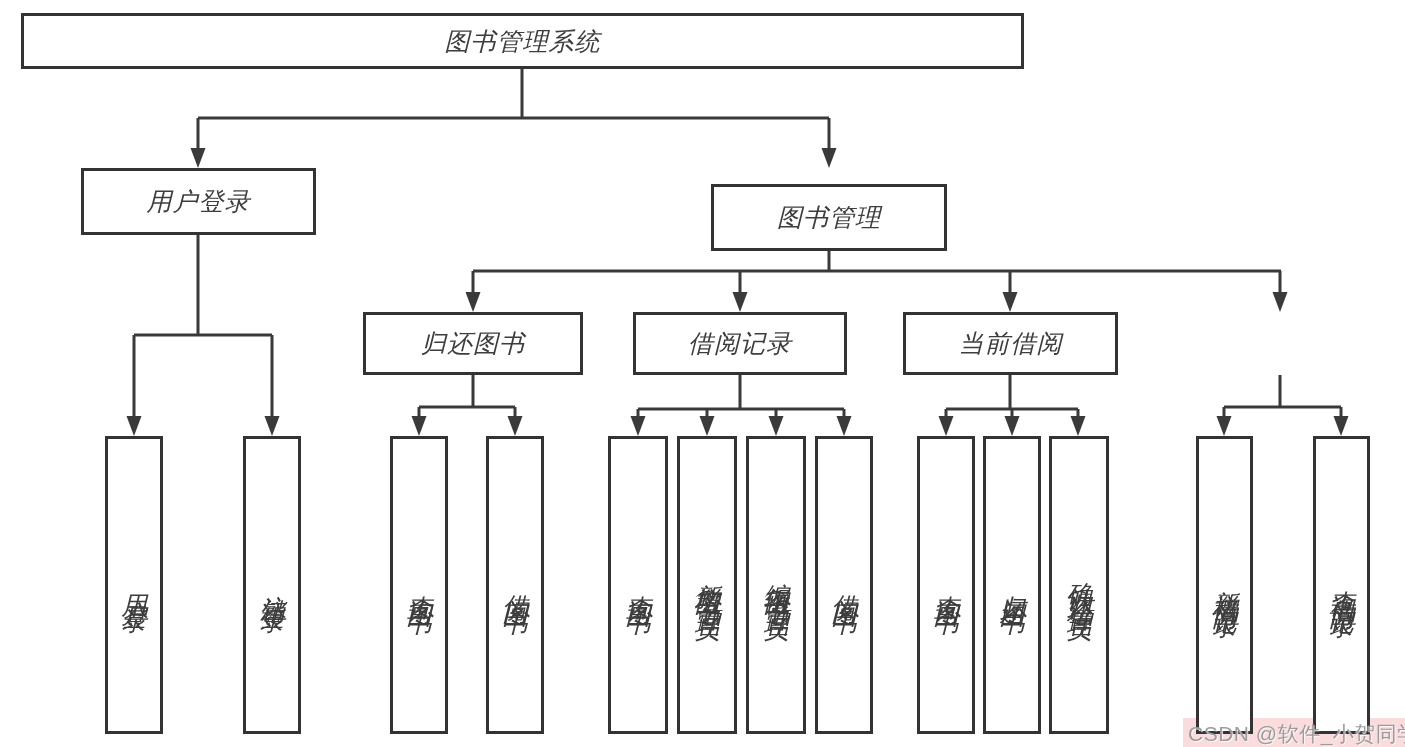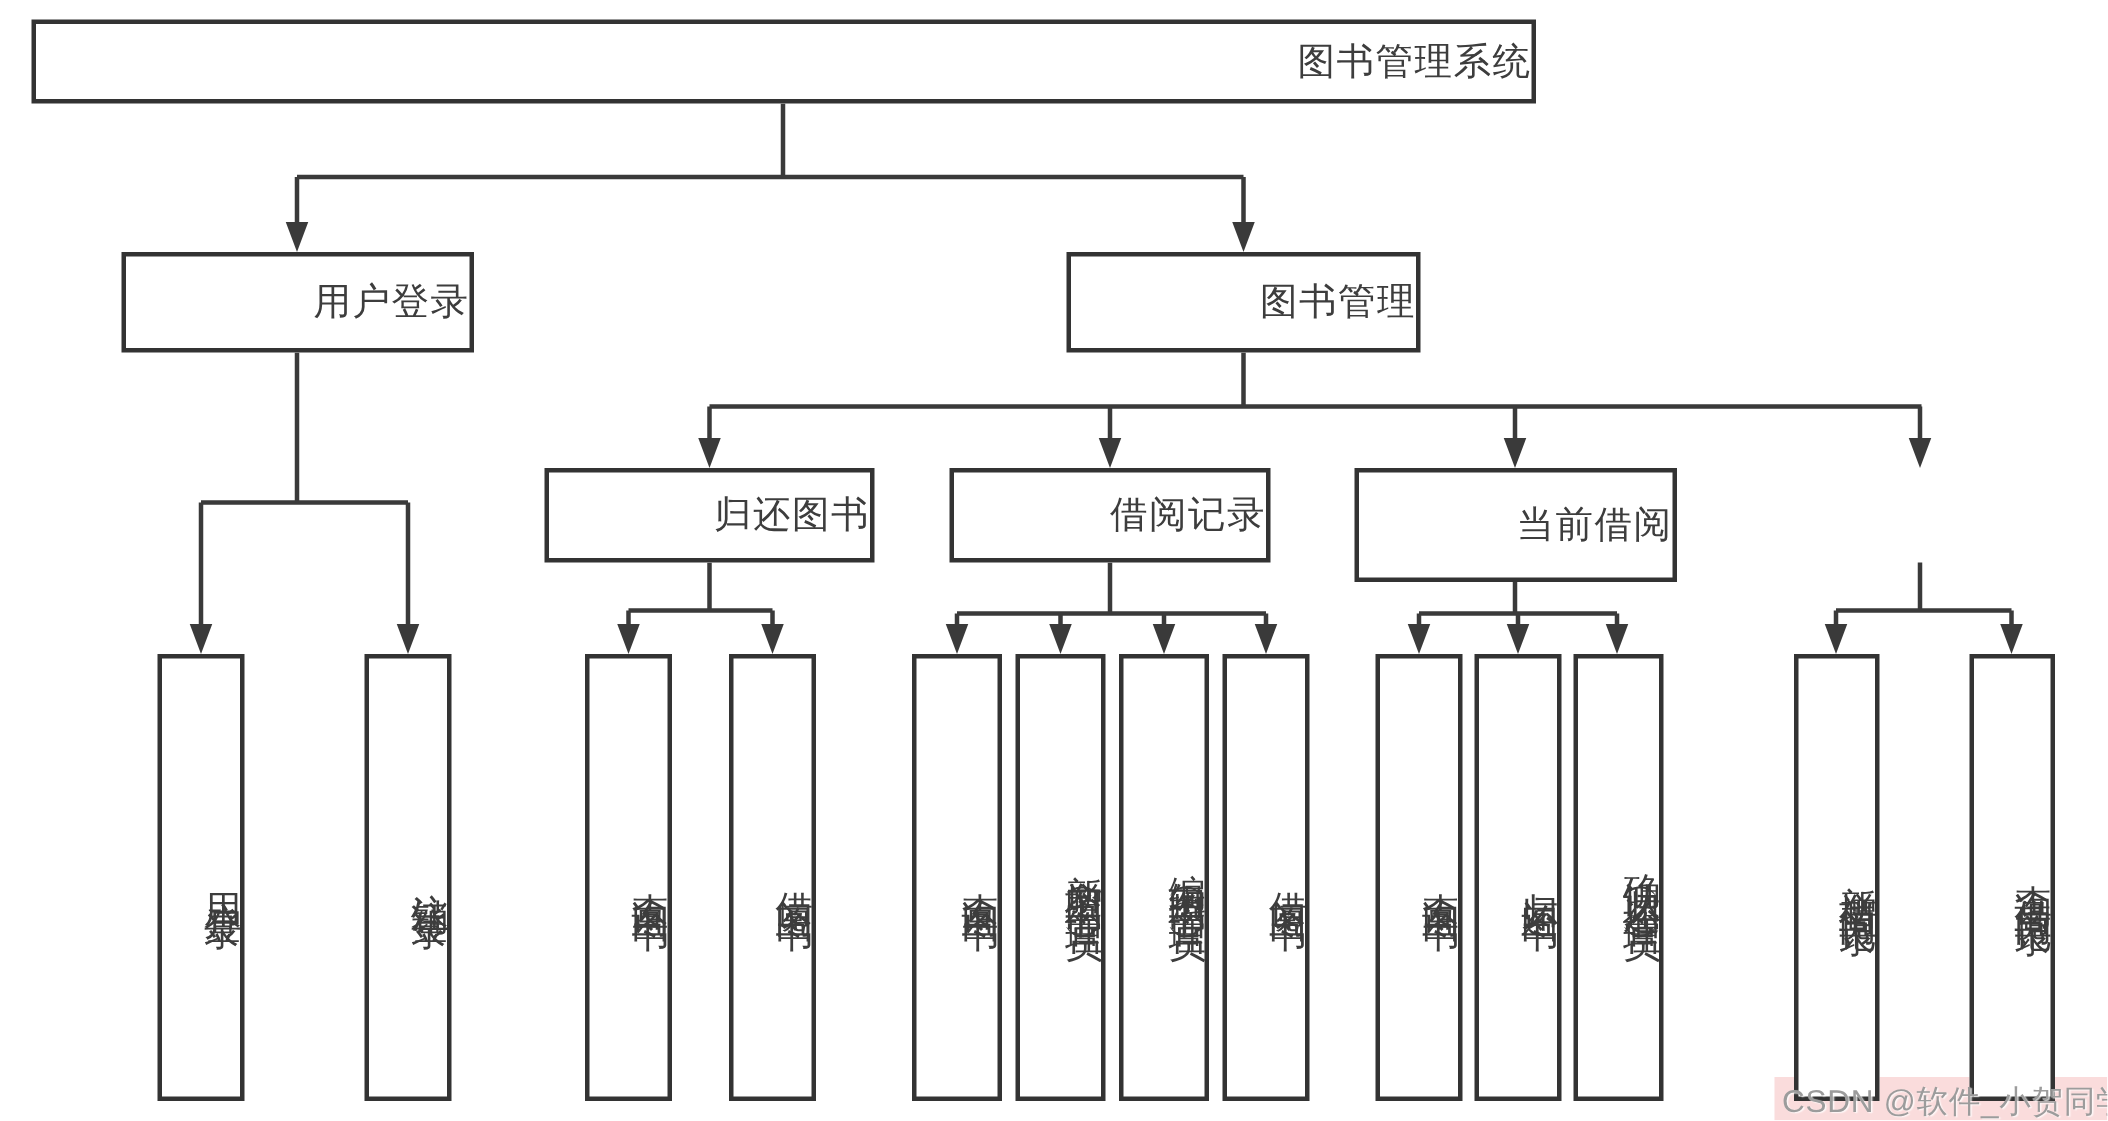--- a/index.html
+++ b/index.html
@@ -16,22 +16,23 @@
     left: 0; top: 0;
     z-index: 1;
   }
   .hbox, .vbox {
     position: absolute;
     box-sizing: border-box;
     border: 3px solid #333333;
     background: #ffffff;
     display: flex;
     align-items: center;
-    justify-content: flex-end;
+    justify-content: center;
     z-index: 2;
+    font-style: italic;
   }
   .hbox .lbl {
     font-size: 25px;
     letter-spacing: 1px;
     color: #3d3d3d;
     line-height: 1;
     white-space: nowrap;
   }
   .vbox {
     top: 436px;
@@ -102,31 +103,31 @@
              M1333.5 416 L1348.5 416 L1341 436 Z"></path>
   </svg>
 
   <div class="hbox" style="left:21px; top:13px; width:1003px; height:56px">
     <span class="lbl">图书管理系统</span>
   </div>
 
   <div class="hbox" style="left:81px; top:168px; width:235px; height:67px">
     <span class="lbl">用户登录</span>
   </div>
-  <div class="hbox" style="left:711px; top:168px; width:236px; height:67px">
+  <div class="hbox" style="left:711px; top:184px; width:236px; height:67px">
     <span class="lbl">图书管理</span>
   </div>
 
   <div class="hbox" style="left:363px; top:312px; width:220px; height:63px">
     <span class="lbl">归还图书</span>
   </div>
   <div class="hbox" style="left:633px; top:312px; width:214px; height:63px">
     <span class="lbl">借阅记录</span>
   </div>
-  <div class="hbox" style="left:903px; top:312px; width:215px; height:76px">
+  <div class="hbox" style="left:903px; top:312px; width:215px; height:63px">
     <span class="lbl">当前借阅</span>
   </div>
 
   <div class="vbox" style="left:105px; width:58px">
     <span class="lbl">用户登录</span>
   </div>
   <div class="vbox" style="left:243px; width:58px">
     <span class="lbl">注销登录</span>
   </div>
 

